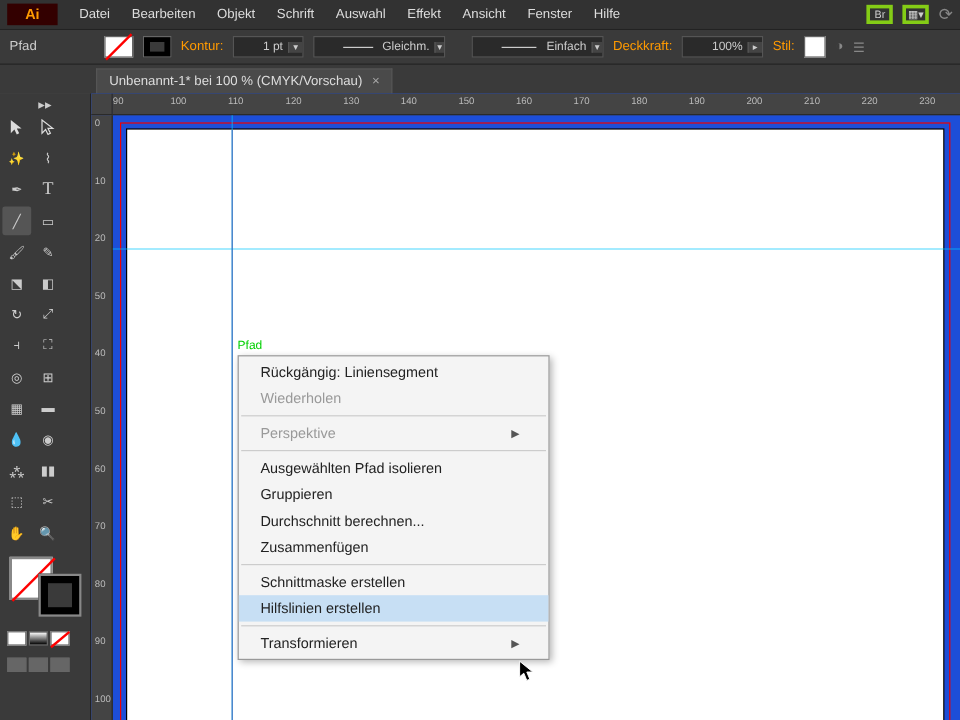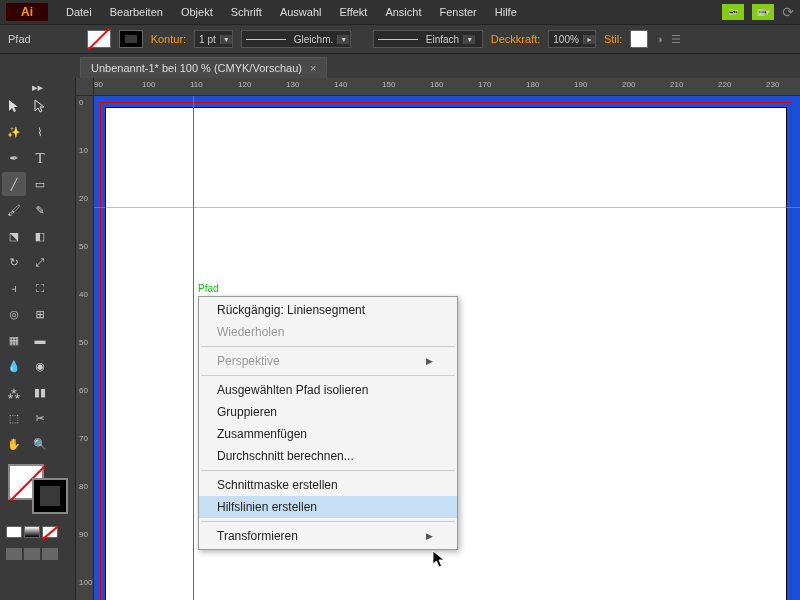--- a/index.html
+++ b/index.html
@@ -1,26 +1,26 @@
 <!DOCTYPE html>
 <html><head>
 <meta charset="utf-8">
 <style>
 * { margin: 0; padding: 0; box-sizing: border-box; font-family: "Segoe UI", Tahoma, sans-serif; }
 body { background: #4a4a4a; width: 800px; height: 600px; overflow: hidden; position: relative; font-size: 11px; color: #ccc; }
 .menubar { background: #323232; height: 24px; display: flex; align-items: center; padding: 0 6px; gap: 2px; }
 .app-icon { width: 42px; height: 18px; background: #330000; color: #ff9a00; font-weight: bold; font-size: 12px; display: flex; align-items: center; justify-content: center; margin-right: 8px; }
 .menu-item { padding: 3px 8px; color: #ddd; cursor: pointer; }
 .menu-right { margin-left: auto; display: flex; gap: 8px; align-items: center; }
-.icon-box { width: 22px; height: 16px; border: 7px solid #84cc16; display: flex; align-items: center; justify-content: center; font-size: 9px; }
+.icon-box { width: 22px; height: 16px; border: 3px solid #84cc16; display: flex; align-items: center; justify-content: center; font-size: 9px; }
 .toolbar { background: #3a3a3a; height: 30px; display: flex; align-items: center; padding: 0 8px; gap: 8px; border-top: 1px solid #222; border-bottom: 1px solid #222; }
 .tb-label { color: #ccc; font-size: 11px; }
 .tb-orange { color: #ff9a00; font-size: 11px; }
 .tb-swatch { width: 24px; height: 18px; border: 1px solid #666; }
-.tb-dropdown { background: #2a2a2a; border: 1px solid #555; display: flex; align-items: center; height: 18px; }
+.tb-dropdown { background: #2a2a2a; border: 1px solid #555; display: flex; align-items: center; height: 18px; padding-left: 20px; }
 .tb-dropdown span { padding: 0 4px; font-size: 10px; }
 .tb-dd-arrow { width: 12px; background: #444; text-align: center; font-size: 8px; border-left: 1px solid #555; }
 .line-sample { width: 40px; height: 1px; background: #ccc; margin: 0 4px; }
 .tab-bar { background: #3a3a3a; height: 24px; display: flex; align-items: flex-end; padding-left: 80px; }
 .doc-tab { background: #4a4a4a; padding: 4px 10px; font-size: 11px; color: #ddd; border-top: 1px solid #555; border-left: 1px solid #555; border-right: 1px solid #555; display: flex; align-items: center; gap: 8px; }
 .tab-close { color: #aaa; cursor: pointer; }
 .workspace { display: flex; height: calc(100% - 78px); }
 .tool-double { width: 76px; background: #3a3a3a; border-right: 1px solid #222; padding: 4px 2px; display: flex; flex-wrap: wrap; gap: 2px; align-content: flex-start; }
 .tool { width: 24px; height: 24px; display: flex; align-items: center; justify-content: center; color: #ccc; cursor: pointer; border-radius: 2px; }
 .fill-stroke { width: 60px; height: 50px; position: relative; margin: 6px auto; }
@@ -224,24 +224,24 @@
           <span class="ctx-arrow">▶</span>
         </div>
         <div class="ctx-sep"></div>
         <div class="ctx-item">
           <span>Ausgewählten Pfad isolieren</span>
         </div>
         <div class="ctx-item">
           <span>Gruppieren</span>
         </div>
         <div class="ctx-item">
+          <span>Durchschnitt berechnen...</span>
+        </div>
+        <div class="ctx-item">
           <span>Zusammenfügen</span>
-        </div>
-        <div class="ctx-item">
-          <span>Durchschnitt berechnen...</span>
         </div>
         <div class="ctx-sep"></div>
         <div class="ctx-item">
           <span>Schnittmaske erstellen</span>
         </div>
         <div class="ctx-item highlight">
           <span>Hilfslinien erstellen</span>
         </div>
         <div class="ctx-sep"></div>
         <div class="ctx-item">

